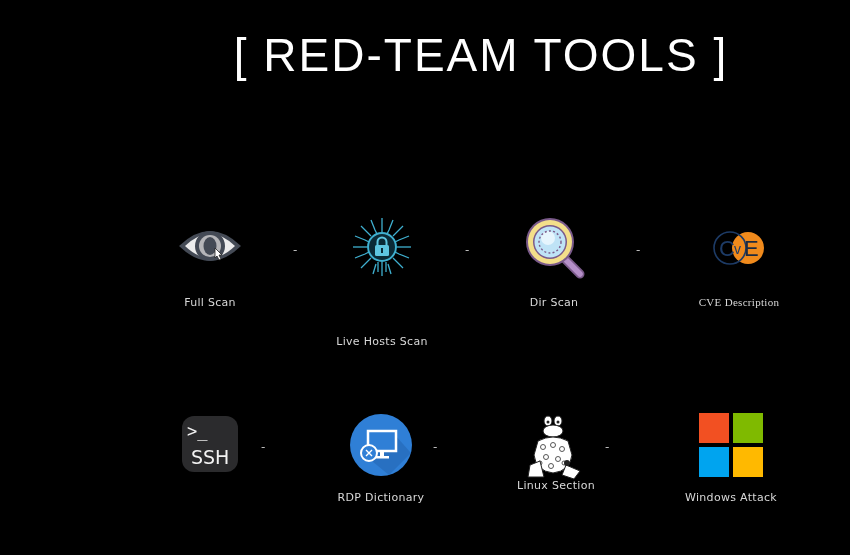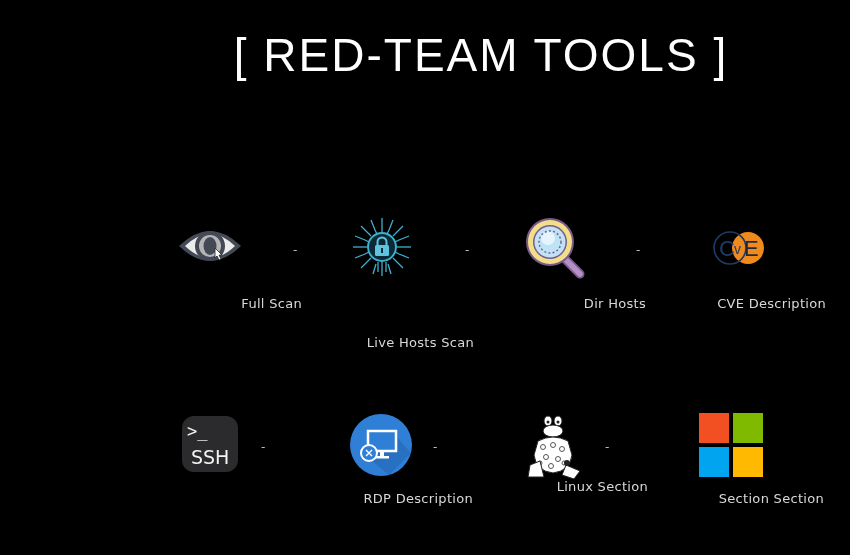--- a/index.html
+++ b/index.html
@@ -5,21 +5,21 @@
   * { margin: 0; padding: 0; box-sizing: border-box; }
   html, body { width: 850px; height: 555px; background: #000; overflow: hidden; }
   body { position: relative; font-family: "DejaVu Sans", "Liberation Sans", sans-serif; color: #ddd; }
   .title {
     position: absolute; left: 0; width: 962px; top: 28px; text-align: center;
     font-family: "Liberation Sans", "DejaVu Sans", sans-serif;
     font-size: 46px; font-weight: 300; letter-spacing: 2px; color: #fff;
   }
   .tool { position: absolute; text-align: center; cursor: pointer; }
   .tool .icon { position: absolute; left: 50%; transform: translateX(-50%); }
-  .tool .label { position: absolute; left: -60px; right: -60px; font-size: 13px; color: #d8d8d8; letter-spacing: 0.3px; white-space: nowrap; text-align: right; }
+  .tool .label { position: absolute; left: -60px; right: -60px; font-size: 11px; color: #d8d8d8; letter-spacing: 0.3px; white-space: nowrap; text-align: center; }
   .sep { position: absolute; font-size: 12px; color: #bbb; }
   svg { display: block; }
 </style>
 </head>
 <body>
 
 <div class="title">[ RED-TEAM TOOLS ]</div>
 
 <div class="tool" style="left:178px; top:222px; width:64px; height:90px;">
   <div class="icon" style="top:0;">
@@ -75,35 +75,35 @@
       <line x1="46" y1="46" x2="60" y2="60" stroke="#7a5a8a" stroke-width="9" stroke-linecap="round"></line>
       <line x1="46" y1="46" x2="60" y2="60" stroke="#b58fc8" stroke-width="5.5" stroke-linecap="round"></line>
       <circle cx="30" cy="28" r="24" fill="#7a5a8a"></circle>
       <circle cx="30" cy="28" r="22" fill="#f3df8a"></circle>
       <circle cx="30" cy="28" r="17" fill="#7a5a8a"></circle>
       <circle cx="30" cy="28" r="15.5" fill="#bfe3f6"></circle>
       <circle cx="28" cy="24" r="7" fill="#e6f5fd"></circle>
       <circle cx="30" cy="28" r="11" fill="none" stroke="#7a5a8a" stroke-width="1.4" stroke-dasharray="2 2.2"></circle>
     </svg>
   </div>
-  <div class="label" style="top:82px;">Dir Hosts</div>
+  <div class="label" style="top:82px;">Dir Scan</div>
 </div>
 <div class="sep" style="left:636px; top:243px;">-</div>
 
 <div class="tool" style="left:712px; top:230px; width:54px; height:82px;">
   <div class="icon" style="top:0;">
     <svg width="56" height="36" viewBox="0 0 56 36">
       <circle cx="37" cy="18" r="16" fill="#f08a1c"></circle>
       <circle cx="19" cy="18" r="16" fill="none" stroke="#1d3b66" stroke-width="1.6"></circle>
       <text x="8" y="26" font-family="Liberation Sans, sans-serif" font-size="22" fill="#1d3b66">C</text>
       <text x="23" y="24" font-family="Liberation Sans, sans-serif" font-size="14" fill="#1d3b66">v</text>
       <text x="33" y="26" font-family="Liberation Sans, sans-serif" font-size="22" fill="#1d2a40">E</text>
     </svg>
   </div>
-  <div class="label" style="top:66px;">CVE Description</div>
+  <div class="label" style="top:66px;font-family:Liberation Serif, serif;">CVE Description</div>
 </div>
 
 <div class="tool" style="left:178px; top:415px; width:64px; height:92px;">
   <div class="icon" style="top:0;">
     <svg width="58" height="58" viewBox="0 0 58 58">
       <rect x="1" y="1" width="56" height="56" rx="12" fill="#2b2b2d"></rect>
       <text x="6" y="22" font-family="DejaVu Sans Mono, monospace" font-size="17" fill="#f2f2f2">&gt;_</text>
       <text x="10" y="49" font-family="DejaVu Sans, sans-serif" font-size="19" fill="#f2f2f2">SSH</text>
     </svg>
   </div>
@@ -115,21 +115,21 @@
     <svg width="64" height="64" viewBox="0 0 64 64">
       <circle cx="32" cy="32" r="31" fill="#2f7fd6"></circle>
       <path d="M18 22 L46 22 L62 40 L40 62 L18 44 Z" fill="#2566b3" opacity="0.6"></path>
       <rect x="19" y="18" width="28" height="20" fill="#2f7fd6" stroke="#fff" stroke-width="2.5"></rect>
       <rect x="31" y="38" width="4" height="5" fill="#fff"></rect>
       <rect x="26" y="43" width="14" height="2.5" fill="#fff"></rect>
       <circle cx="20" cy="40" r="8" fill="#2f7fd6" stroke="#fff" stroke-width="2"></circle>
       <path d="M17 37 l3 3 l-3 3 M23 37 l-3 3 l3 3" stroke="#fff" stroke-width="1.4" fill="none"></path>
     </svg>
   </div>
-  <div class="label" style="top:78px;">RDP Description</div>
+  <div class="label" style="top:78px;">RDP Dictionary</div>
 </div>
 <div class="sep" style="left:433px; top:440px;">-</div>
 
 <div class="tool" style="left:524px; top:415px; width:64px; height:92px;">
   <div class="icon" style="top:0;">
     <svg width="60" height="66" viewBox="0 0 60 66">
       <ellipse cx="22" cy="6" rx="4" ry="5" fill="#fff" stroke="#222"></ellipse>
       <ellipse cx="32" cy="6" rx="4" ry="5" fill="#fff" stroke="#222"></ellipse>
       <circle cx="22" cy="7" r="1.5" fill="#222"></circle>
         <circle cx="32" cy="7" r="1.5" fill="#222"></circle>
@@ -156,14 +156,14 @@
 
 <div class="tool" style="left:698px; top:412px; width:66px; height:95px;">
   <div class="icon" style="top:0;">
     <svg width="66" height="66" viewBox="0 0 66 66">
       <rect x="1" y="1" width="30" height="30" fill="#f25022"></rect>
       <rect x="35" y="1" width="30" height="30" fill="#7fba00"></rect>
       <rect x="1" y="35" width="30" height="30" fill="#00a4ef"></rect>
       <rect x="35" y="35" width="30" height="30" fill="#ffb900"></rect>
     </svg>
   </div>
-  <div class="label" style="top:79px;">Section Section</div>
+  <div class="label" style="top:79px;">Windows Attack</div>
 </div>
 
 </body></html>

